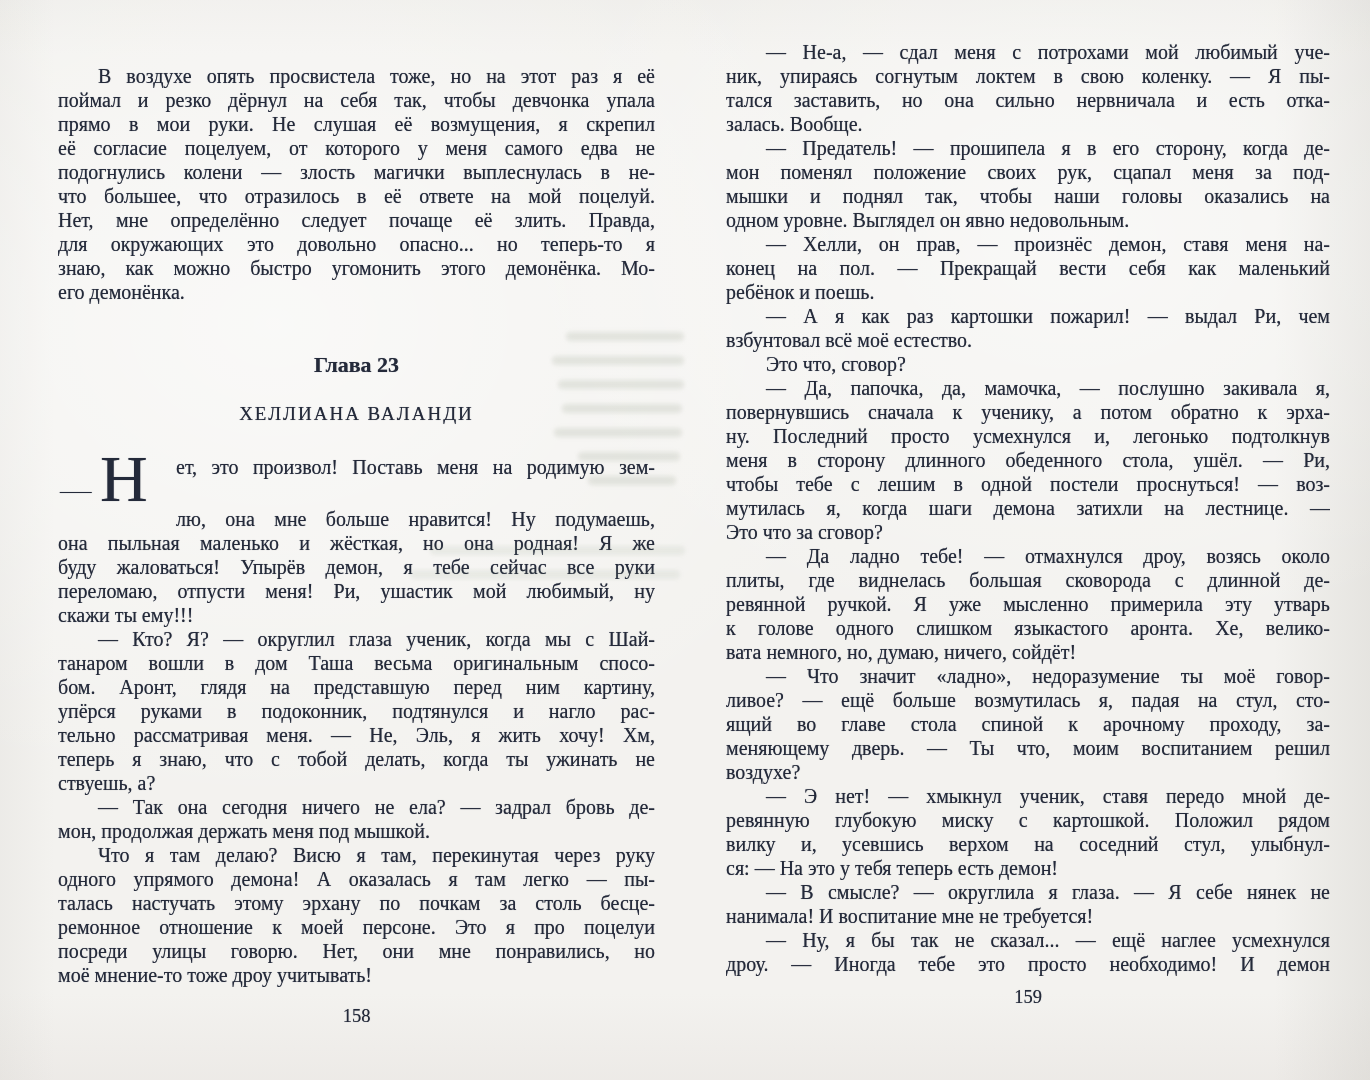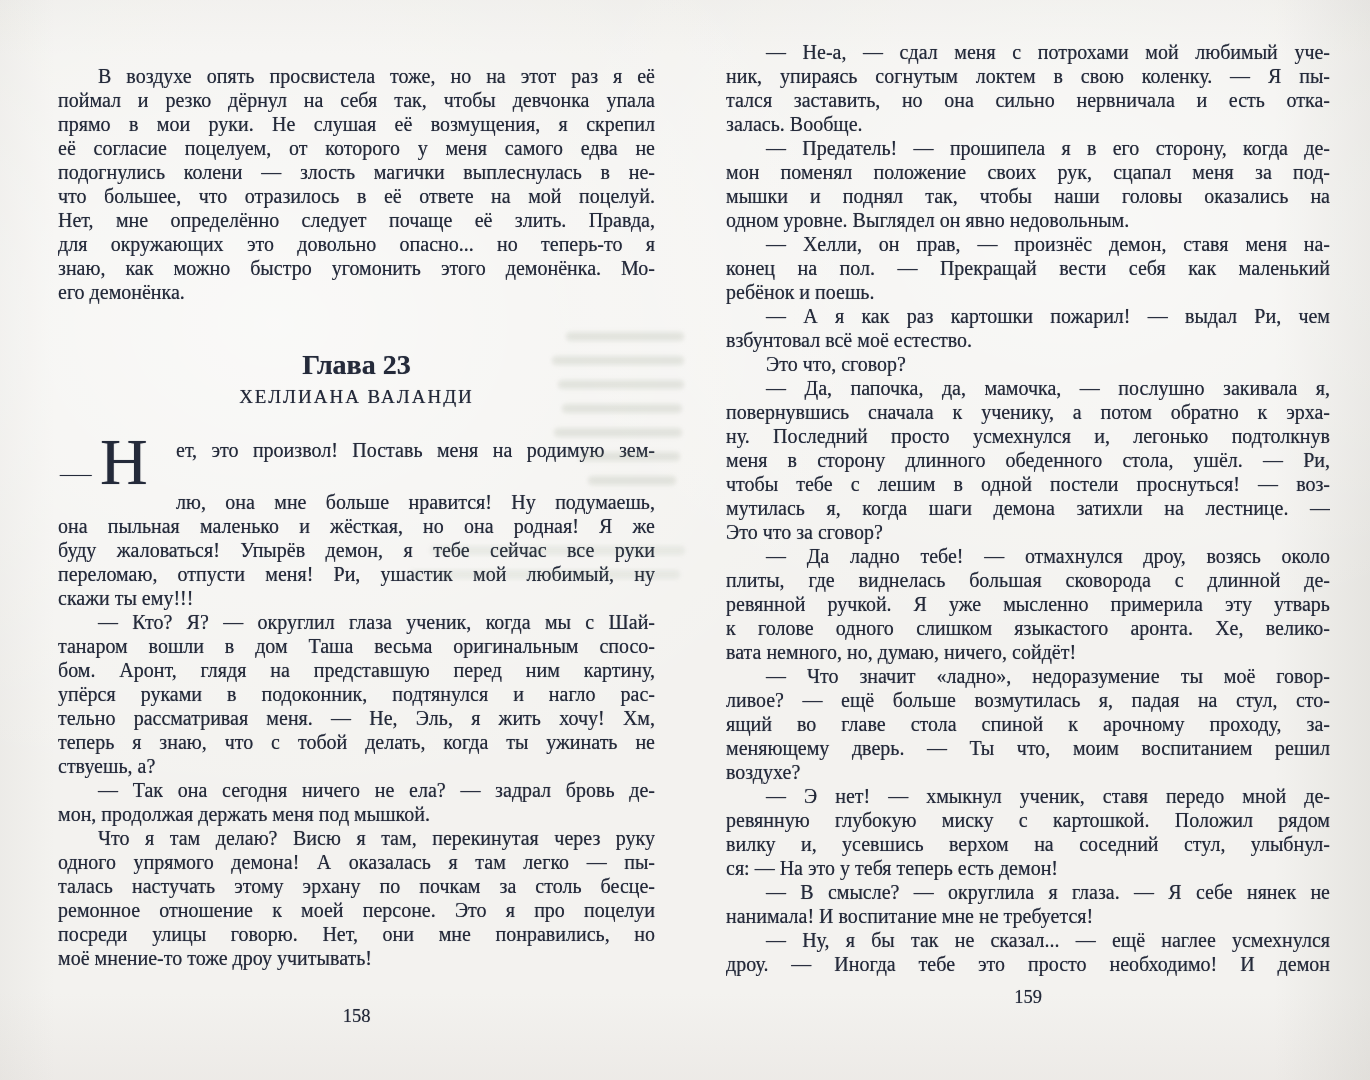--- a/index.html
+++ b/index.html
@@ -23,25 +23,25 @@
     height:24px;line-height:24px;overflow:hidden;
     text-align:justify;text-align-last:justify;
     text-shadow:0 0 0.7px rgba(36,42,60,0.65);
     white-space:nowrap;
   }
   .line.last{text-align-last:left;}
   .line.indent{text-indent:40px;}
   .b-para{margin:0;}
   .b-chapter{
     margin-top:48px;height:26px;line-height:26px;
-    text-align:center;font-weight:bold;font-size:28px;
+    text-align:center;font-weight:bold;font-size:22px;
     text-shadow:0 0 0.7px rgba(36,42,60,0.65);
   }
   .b-subtitle{
-    margin-top:6px;height:26px;line-height:26px;
+    margin-top:23px;height:26px;line-height:26px;
     text-align:center;font-size:19px;letter-spacing:2px;
     text-shadow:0 0 0.7px rgba(36,42,60,0.65);
   }
   .b-drop{margin-top:25px;position:relative;}
   .b-drop .dp{padding-left:118px;margin-top:28px;}
   .dp-dash{
     position:absolute;left:2px;top:24px;font-size:21px;
     transform:scaleX(1.5);transform-origin:left center;
     text-shadow:0 0 0.7px rgba(36,42,60,0.65);
   }

